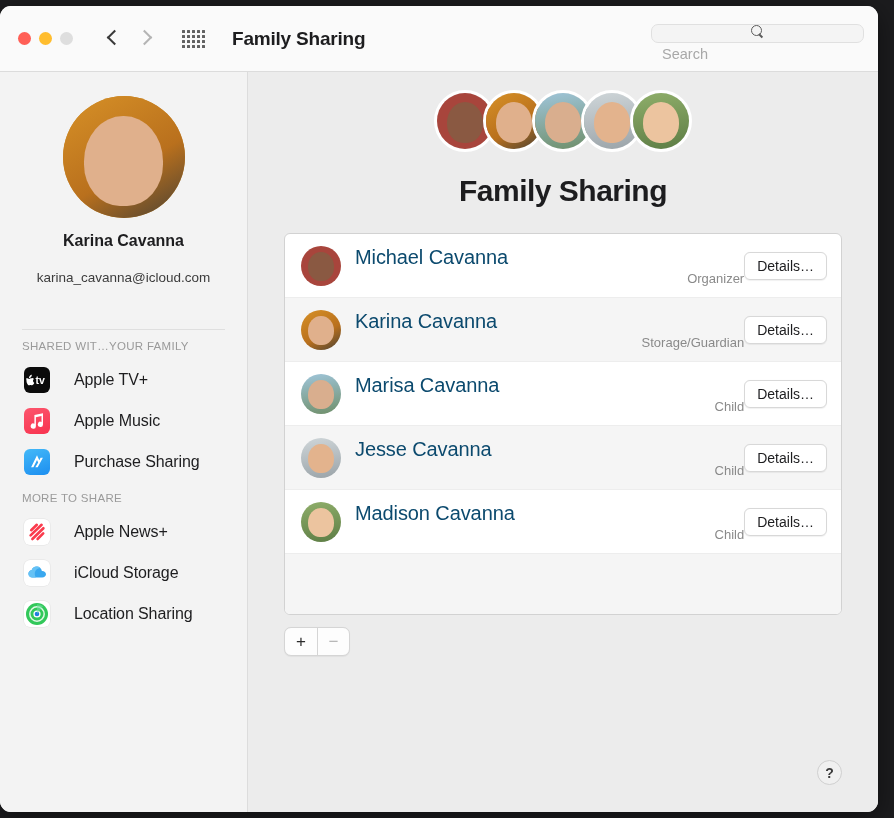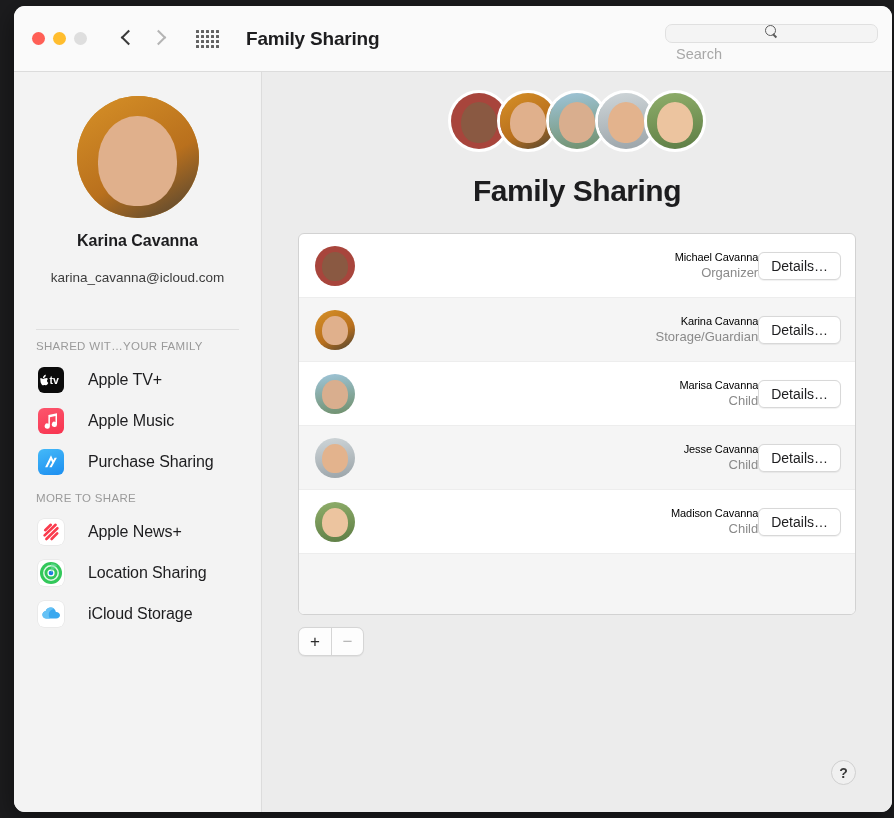--- a/index.html
+++ b/index.html
@@ -7,21 +7,21 @@
   html, body {
     width: 894px;
     height: 818px;
     background: #1c1c1e;
     font-family: "Liberation Sans", sans-serif;
     overflow: hidden;
   }
 
   .window {
     position: absolute;
-    left: 14px;
+    left: 0;
     top: 6px;
     width: 878px;
     height: 806px;
     background: #ececec;
     border-radius: 11px;
     overflow: hidden;
     box-shadow: 0 6px 26px rgba(0,0,0,0.45);
     display: flex;
     flex-direction: column;
   }
@@ -301,24 +301,23 @@
     flex: 0 0 40px;
     overflow: hidden;
     position: relative;
   }
   .member-text {
     margin-left: 14px;
     flex: 1;
     min-width: 0;
   }
   .member-name {
-    font-size: 11px;
-    color: #000000;
+    font-size: 20px;
+    color: #0c4a6e;
     letter-spacing: -0.1px;
-    text-align: right;
   }
   .member-role {
     font-size: 13px;
     color: #8a8a8a;
     margin-top: 2px;
     text-align: right;
   }
   .details-btn {
     font-family: "Liberation Sans", sans-serif;
     font-size: 14px;
@@ -503,41 +502,41 @@
                 <line x1="3.6" y1="13.4" x2="14.6" y2="2.8"></line>
                 <line x1="5.4" y1="17.0" x2="16.4" y2="6.2"></line>
                 <line x1="10.6" y1="17.0" x2="16.2" y2="11.4"></line>
               </g>
             </svg>
           </span>
           <span class="sb-label">Apple News+</span>
         </div>
 
         <div class="sb-item">
+          <span class="appicon ic-icloud">
+            <svg width="21" height="15" viewBox="0 0 21 15">
+              <path d="M5.4 12.6c-2.2 0-4-1.7-4-3.8 0-1.9 1.4-3.5 3.3-3.8C5.3 3 7.3 1.6 9.6 1.6c2.7 0 4.9 1.9 5.3 4.4h.3c2.1 0 3.8 1.5 3.8 3.3s-1.7 3.3-3.8 3.3z" fill="#3aa8ef"></path>
+              <path d="M5.4 12.6c-2.2 0-4-1.7-4-3.8 0-1.9 1.4-3.5 3.3-3.8C5.3 3 7.3 1.6 9.6 1.6c1.4 0 2.7.5 3.6 1.4-3.6.3-5.4 3.1-5.4 5.7 0 1.5.5 2.9 1.3 3.9z" fill="#66c2f5"></path>
+            </svg>
+          </span>
+          <span class="sb-label">iCloud Storage</span>
+        </div>
+
+        <div class="sb-item">
           <span class="appicon ic-findmy">
             <svg width="24" height="24" viewBox="0 0 24 24">
               <circle cx="12" cy="12" r="11" fill="#32c85a"></circle>
               <circle cx="12" cy="12" r="7.2" fill="none" stroke="#ffffff" stroke-width="1.5" opacity="0.85"></circle>
               <circle cx="12" cy="12" r="3.6" fill="#ffffff"></circle>
               <circle cx="12" cy="12" r="2.3" fill="#1f7ae0"></circle>
               <path d="M12 2.2a9.8 9.8 0 0 1 6.1 2.1l-6.1 7.7z" fill="#6fe0a0" opacity="0.55"></path>
             </svg>
           </span>
           <span class="sb-label">Location Sharing</span>
         </div>
-
-        <div class="sb-item">
-          <span class="appicon ic-icloud">
-            <svg width="21" height="15" viewBox="0 0 21 15">
-              <path d="M5.4 12.6c-2.2 0-4-1.7-4-3.8 0-1.9 1.4-3.5 3.3-3.8C5.3 3 7.3 1.6 9.6 1.6c2.7 0 4.9 1.9 5.3 4.4h.3c2.1 0 3.8 1.5 3.8 3.3s-1.7 3.3-3.8 3.3z" fill="#3aa8ef"></path>
-              <path d="M5.4 12.6c-2.2 0-4-1.7-4-3.8 0-1.9 1.4-3.5 3.3-3.8C5.3 3 7.3 1.6 9.6 1.6c1.4 0 2.7.5 3.6 1.4-3.6.3-5.4 3.1-5.4 5.7 0 1.5.5 2.9 1.3 3.9z" fill="#66c2f5"></path>
-            </svg>
-          </span>
-          <span class="sb-label">iCloud Storage</span>
-        </div>
       </div>
     </div>
 
     <div class="main">
 
       <div class="avatar-cluster">
         <div class="cluster-av">
             <span class="ph ph-michael"></span>
           </div>
         <div class="cluster-av">

